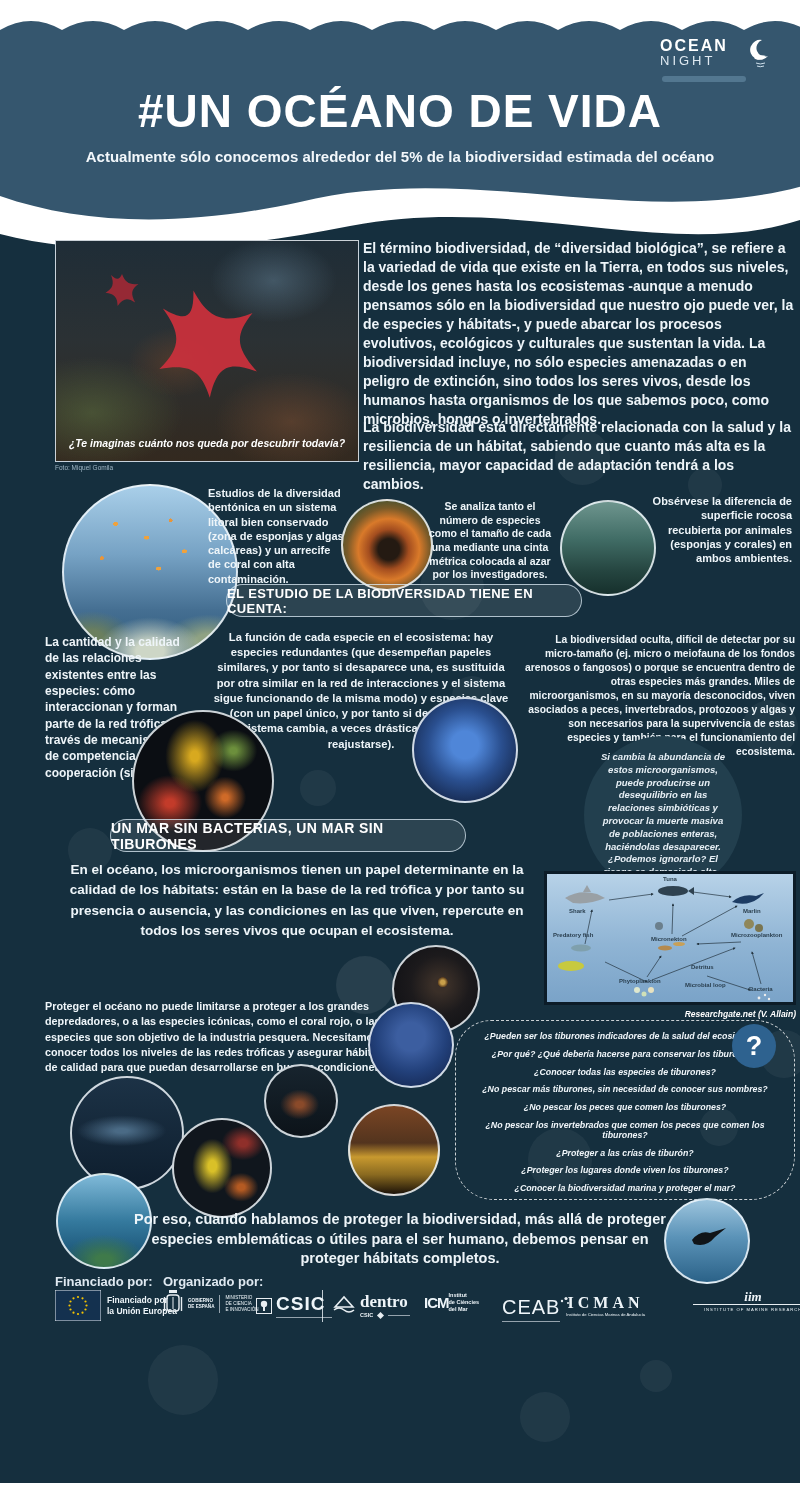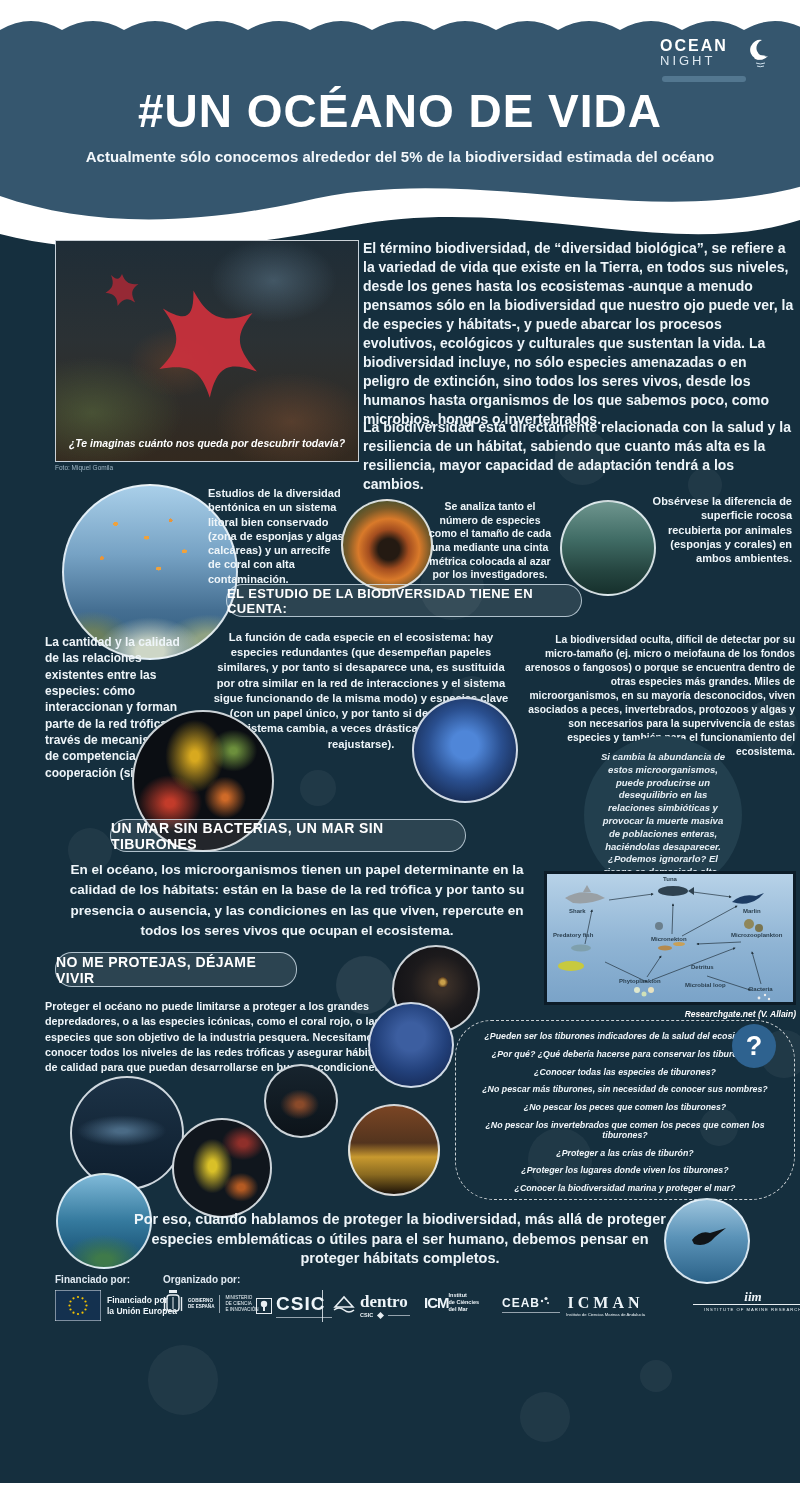--- a/index.html
+++ b/index.html
@@ -89,21 +89,21 @@
   .fw{position:absolute;font-size:6px;font-weight:700;color:#2b4050;white-space:nowrap;}
   .fw-credit{left:544px;top:1009px;width:252px;text-align:right;font-size:8.5px;font-weight:800;font-style:italic;color:#fff;}
   
   .qbox{left:455px;top:1020px;width:340px;height:180px;border:1.6px dashed rgba(255,255,255,.78);
         border-radius:36px 40px 44px 38px;box-sizing:border-box;padding:10px 6px 6px 6px;
         display:flex;flex-direction:column;justify-content:space-between;}
   .q{font-size:8.8px;font-style:italic;font-weight:700;text-align:center;color:#f0f6fa;}
   .qbadge{left:732px;top:1024px;width:44px;height:44px;border-radius:50%;background:#2e628f;
         display:flex;align-items:center;justify-content:center;font-size:27px;font-weight:800;color:#fff;}
   
-  .flabel{font-size:10px;font-weight:700;color:#dfe9f1;}
+  .flabel{font-size:13px;font-weight:700;color:#dfe9f1;}
   .sub-bar{height:1px;background:rgba(235,242,248,.6);margin-top:2px;}
   .deco-circle{position:absolute;border-radius:50%;background:rgba(255,255,255,.05);}
   b{font-weight:800;}
 </style>
 </head>
 <body>
 
 <div class="poster">
 
   <svg class="bg-svg" width="800" height="1491" viewBox="0 0 800 1491">
@@ -226,21 +226,20 @@
     <span class="fw" style="left:6px;top:58px;">Predatory fish</span>
     <span class="fw" style="left:104px;top:62px;">Micronekton</span>
     <span class="fw" style="left:184px;top:58px;">Microzooplankton</span>
     <span class="fw" style="left:72px;top:104px;">Phytoplankton</span>
     <span class="fw" style="left:144px;top:90px;">Detritus</span>
     <span class="fw" style="left:138px;top:108px;font-weight:800;">Microbial loop</span>
     <span class="fw" style="left:202px;top:112px;">Bacteria</span>
   </div>
   <div class="abs fw-credit">Researchgate.net (V. Allain)</div>
 
-  <div class="abs pill" style="left:55px;top:952px;width:240px;height:33px;font-size:14px;">NO ME PROTEJAS, DÉJAME VIVIR</div>
   <div class="abs par" style="left:45px;top:999px;width:348px;font-size:10.8px;line-height:1.42;">Proteger el océano no puede limitarse a proteger a los grandes depredadores, o a las especies icónicas, como el coral rojo, o las especies que son objetivo de la industria pesquera. Necesitamos conocer todos los niveles de las redes tróficas y asegurar hábitats de calidad para que puedan desarrollarse en buenas condiciones.</div>
 
   <div class="circ c-octo"></div>
   <div class="circ c-smallblue"></div>
 
   <div class="abs qbox">
     <div class="q">¿Pueden ser los tiburones indicadores de la salud del ecosistema?</div>
     <div class="q">¿Por qué? ¿Qué debería hacerse para conservar los tiburones?</div>
     <div class="q">¿Conocer todas las especies de tiburones?</div>
     <div class="q">¿No pescar más tiburones, sin necesidad de conocer sus nombres?</div>
@@ -343,21 +342,21 @@
     <span style="font-size:15px;font-weight:800;letter-spacing:-1px;">ICM</span>
     <div style="font-size:5.5px;font-weight:800;line-height:1.3;">
       <div>Institut</div>
       <div>de Ciències</div>
       <div>del Mar</div>
     </div>
   </div>
 
   <div class="abs" style="left:502px;top:1296px;">
     <div style="display:flex;align-items:flex-start;">
-      <span style="font-size:12px;font-weight:700;letter-spacing:1px;">CEAB</span>
+      <span style="font-size:20px;font-weight:400;letter-spacing:1px;">CEAB</span>
       <svg width="10" height="10" viewBox="0 0 10 10">
         <circle cx="2" cy="5" r="1.2" fill="#e8eef2"></circle>
           <circle cx="6" cy="2.5" r="1.6" fill="#e8eef2"></circle>
           <circle cx="8" cy="7" r="1" fill="#e8eef2"></circle>
       </svg>
     </div>
     <div class="sub-bar" style="width:58px;"></div>
   </div>
 
   <div class="abs" style="left:566px;top:1294px;text-align:center;">

